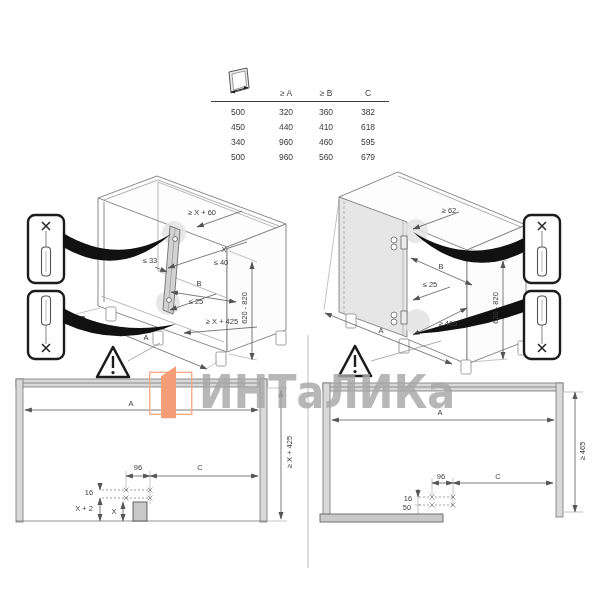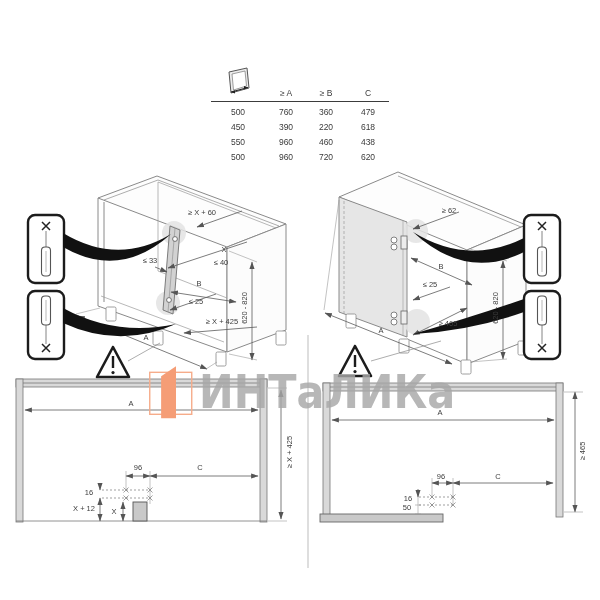--- a/index.html
+++ b/index.html
@@ -248,35 +248,35 @@
         <path d="M10,26 L27,21.5" stroke="#222" stroke-width="1"></path>
         <path d="M10,26 L14,24.2 L14,27.4 Z" fill="#222"></path>
         <path d="M27,21.5 L23,20 L23,23.4 Z" fill="#222"></path>
       </svg>
     </div>
     <div class="t-cell th">≥ A</div>
     <div class="t-cell th">≥ B</div>
     <div class="t-cell th">C</div>
     <div class="t-sep"></div>
     <div class="t-cell">500</div>
-    <div class="t-cell">760</div>
+    <div class="t-cell">320</div>
     <div class="t-cell">360</div>
-    <div class="t-cell">479</div>
+    <div class="t-cell">382</div>
     <div class="t-cell">450</div>
-    <div class="t-cell">390</div>
-    <div class="t-cell">220</div>
+    <div class="t-cell">440</div>
+    <div class="t-cell">410</div>
     <div class="t-cell">618</div>
-    <div class="t-cell">550</div>
+    <div class="t-cell">340</div>
     <div class="t-cell">960</div>
     <div class="t-cell">460</div>
-    <div class="t-cell">438</div>
+    <div class="t-cell">595</div>
     <div class="t-cell">500</div>
     <div class="t-cell">960</div>
-    <div class="t-cell">720</div>
-    <div class="t-cell">620</div>
+    <div class="t-cell">560</div>
+    <div class="t-cell">679</div>
   </div>
 
   <div class="lbl" style="left:202px;top:213px">≥ X + 60</div>
   <div class="lbl" style="left:224px;top:250px">X</div>
   <div class="lbl" style="left:221px;top:263px">≤ 40</div>
   <div class="lbl" style="left:150px;top:261px">≤ 33</div>
   <div class="lbl" style="left:199px;top:284px">B</div>
   <div class="lbl" style="left:196px;top:302px">≤ 25</div>
   <div class="lbl" style="left:222px;top:322px">≥ X + 425</div>
   <div class="lbl" style="left:146px;top:338px">A</div>
@@ -287,21 +287,21 @@
   <div class="lbl" style="left:430px;top:285px">≤ 25</div>
   <div class="lbl" style="left:448px;top:324px">≥ 465</div>
   <div class="lbl" style="left:381px;top:331px">A</div>
   <div class="lbl rot" style="left:496px;top:308px">620 - 820</div>
 
   <div class="lbl" style="left:131px;top:404px">A</div>
   <div class="lbl rot" style="left:290px;top:452px">≥ X + 425</div>
   <div class="lbl" style="left:138px;top:468px">96</div>
   <div class="lbl" style="left:200px;top:468px">C</div>
   <div class="lbl" style="left:89px;top:493px">16</div>
-  <div class="lbl" style="left:84px;top:509px">X + 12</div>
+  <div class="lbl" style="left:84px;top:509px">X + 2</div>
   <div class="lbl" style="left:114px;top:512px">X</div>
 
   <div class="lbl" style="left:440px;top:413px">A</div>
   <div class="lbl rot" style="left:583px;top:451px">≥ 465</div>
   <div class="lbl" style="left:441px;top:477px">96</div>
   <div class="lbl" style="left:498px;top:477px">C</div>
   <div class="lbl" style="left:408px;top:499px">16</div>
   <div class="lbl" style="left:407px;top:508px">50</div>
 
   <div id="watermark">

